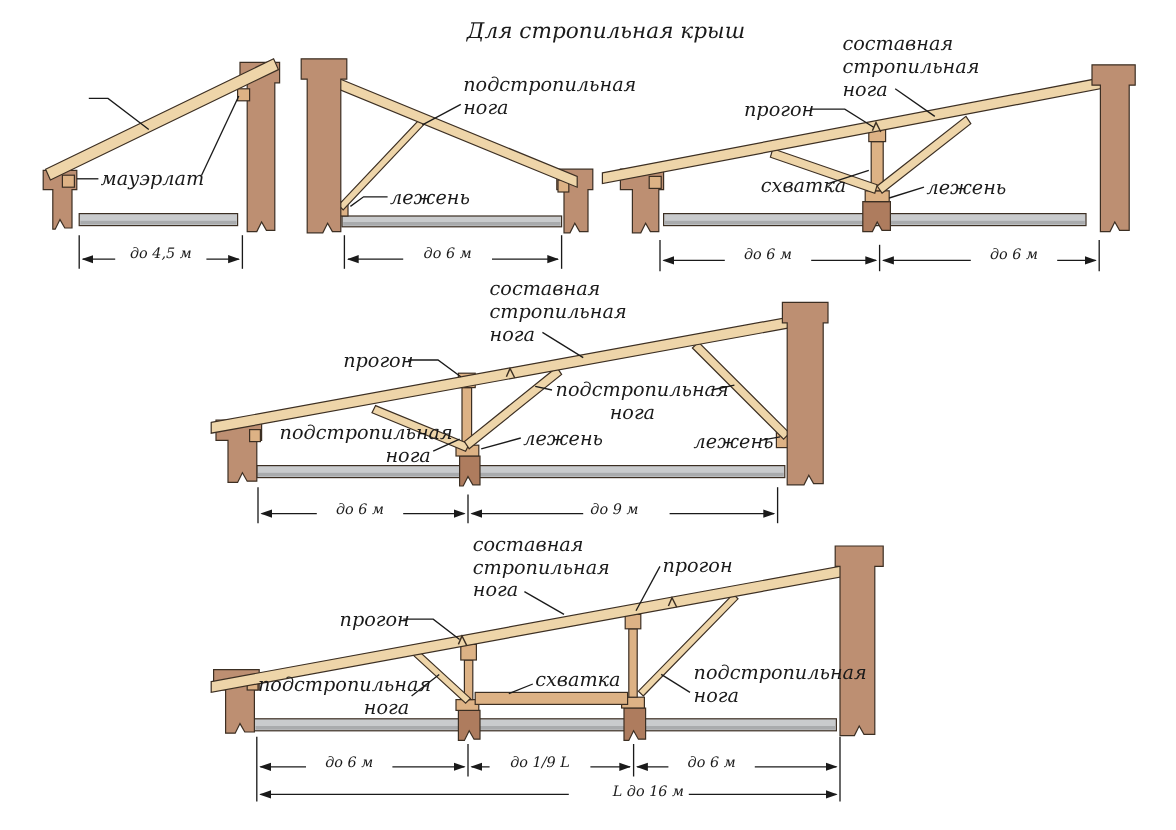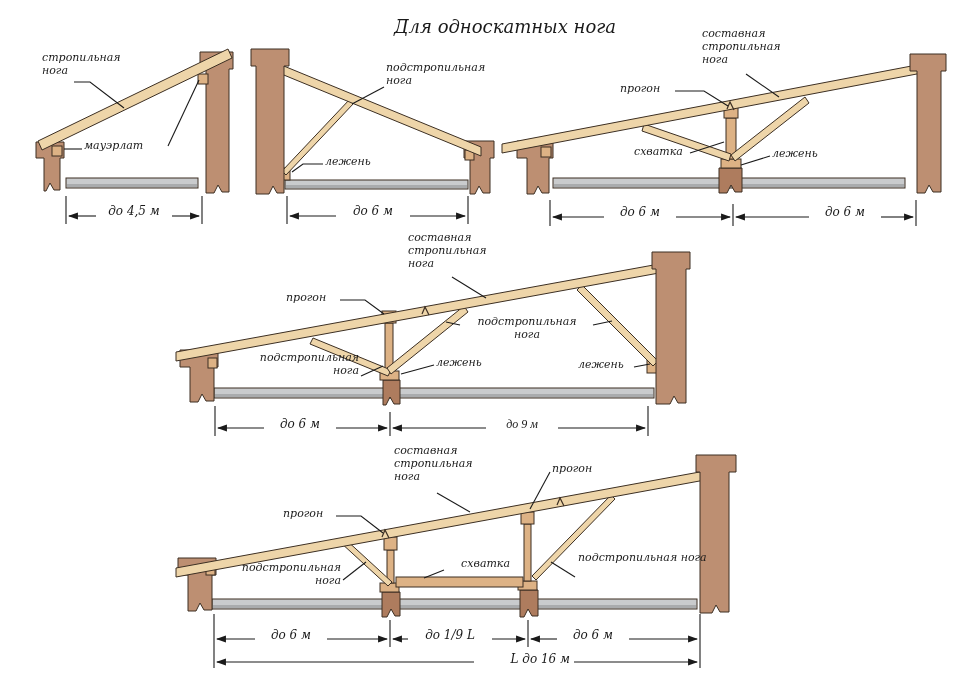--- a/index.html
+++ b/index.html
@@ -1,19 +1,19 @@
 <!DOCTYPE html>
 <html><head>
 <meta charset="utf-8">
 <style>
   html,body{margin:0;padding:0;background:#ffffff;}
   #stage{position:relative;width:980px;height:692px;background:#ffffff;overflow:hidden;
          font-family:"DejaVu Serif", serif;color:#1a1a1a;}
   #scene{position:absolute;left:0;top:0;}
-  .lbl{position:absolute;font-style:italic;font-size:11px;line-height:1.18;color:#1a1a1a;}
+  .lbl{position:absolute;font-style:italic;font-size:16px;line-height:1.18;color:#1a1a1a;}
   .lbl.r{text-align:right;}
   .lbl.c{text-align:center;}
   .dimtxt{position:absolute;font-style:italic;font-size:12px;text-align:center;color:#1a1a1a;}
   #title{position:absolute;font-style:italic;font-size:18px;text-align:center;color:#1a1a1a;}
   
   .wood{fill:#eed5a9;stroke:#3c2f23;stroke-width:1;}
   .wood2{fill:#ddb285;stroke:#3c2f23;stroke-width:1;}
   .wall{fill:#bd8f72;stroke:#3c2f23;stroke-width:1;}
   .pier{fill:#ae7c5e;stroke:#3c2f23;stroke-width:1;}
   .slab{fill:#c9cbcd;stroke:#3c2f23;stroke-width:1;}
@@ -161,23 +161,22 @@
     <line class="dim" x1="574" y1="662" x2="697" y2="662" marker-end="url(#arr)"></line>
     <polyline class="ldr" points="437,493 470,512"></polyline>
     <polyline class="ldr" points="336,516 361,516 383,533"></polyline>
     <polyline class="ldr" points="550,472 530,509"></polyline>
     <polyline class="ldr" points="343,580 366,562"></polyline>
     <polyline class="ldr" points="444,570 424,578"></polyline>
     <polyline class="ldr" points="575,577 551,562"></polyline>
   </g>
 </svg>
 
-<div id="title" style="left:330px;top:16px;width:350px;">Для односкатных нога</div>
-
-<div class="lbl" style="left:42px;top:52px;width:105px;">стропильная нога</div>
+<div id="title" style="left:330px;top:16px;width:350px;">Для стропильная крыш</div>
+
 <div class="lbl" style="left:84px;top:140px;width:90px;">мауэрлат</div>
 <div class="dimtxt" style="left:100px;top:204px;width:68px;">до 4,5 м</div>
 
 <div class="lbl" style="left:386px;top:62px;width:120px;">подстропильная нога</div>
 <div class="lbl" style="left:325px;top:156px;width:70px;">лежень</div>
 <div class="dimtxt" style="left:340px;top:204px;width:66px;">до 6 м</div>
 
 <div class="lbl" style="left:702px;top:28px;width:100px;">составная стропильная нога</div>
 <div class="lbl" style="left:620px;top:83px;width:58px;">прогон</div>
 <div class="lbl" style="left:634px;top:146px;width:60px;">схватка</div>
@@ -185,21 +184,21 @@
 <div class="dimtxt" style="left:608px;top:205px;width:64px;">до 6 м</div>
 <div class="dimtxt" style="left:813px;top:205px;width:64px;">до 6 м</div>
 
 <div class="lbl" style="left:408px;top:232px;width:100px;">составная стропильная нога</div>
 <div class="lbl" style="left:286px;top:292px;width:58px;">прогон</div>
 <div class="lbl r" style="left:233px;top:352px;width:126px;">подстропильная нога</div>
 <div class="lbl c" style="left:463px;top:316px;width:128px;">подстропильная нога</div>
 <div class="lbl" style="left:436px;top:357px;width:62px;">лежень</div>
 <div class="lbl" style="left:578px;top:359px;width:62px;">лежень</div>
 <div class="dimtxt" style="left:268px;top:417px;width:64px;">до 6 м</div>
-<div class="dimtxt" style="left:490px;top:417px;width:64px;font-family:Liberation Serif, serif;">до 9 м</div>
+<div class="dimtxt" style="left:480px;top:417px;width:64px;">до 9 м</div>
 
 <div class="lbl" style="left:394px;top:445px;width:102px;">составная стропильная нога</div>
 <div class="lbl" style="left:283px;top:508px;width:58px;">прогон</div>
 <div class="lbl" style="left:552px;top:463px;width:58px;">прогон</div>
 <div class="lbl r" style="left:215px;top:562px;width:126px;">подстропильная нога</div>
 <div class="lbl" style="left:446px;top:558px;width:64px;text-align:right;">схватка</div>
 <div class="lbl" style="left:578px;top:552px;width:132px;">подстропильная нога</div>
 <div class="dimtxt" style="left:259px;top:628px;width:64px;">до 6 м</div>
 <div class="dimtxt" style="left:412px;top:628px;width:76px;">до 1/9 L</div>
 <div class="dimtxt" style="left:561px;top:628px;width:64px;">до 6 м</div>

